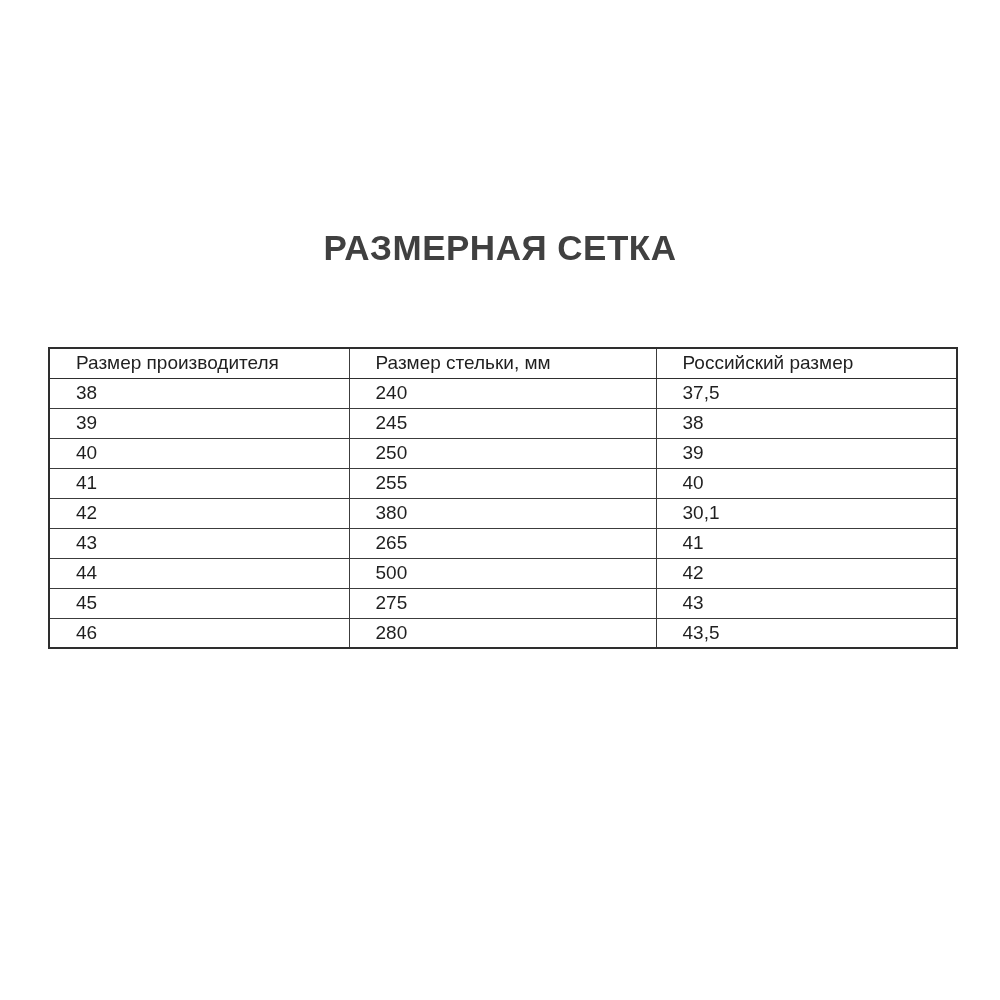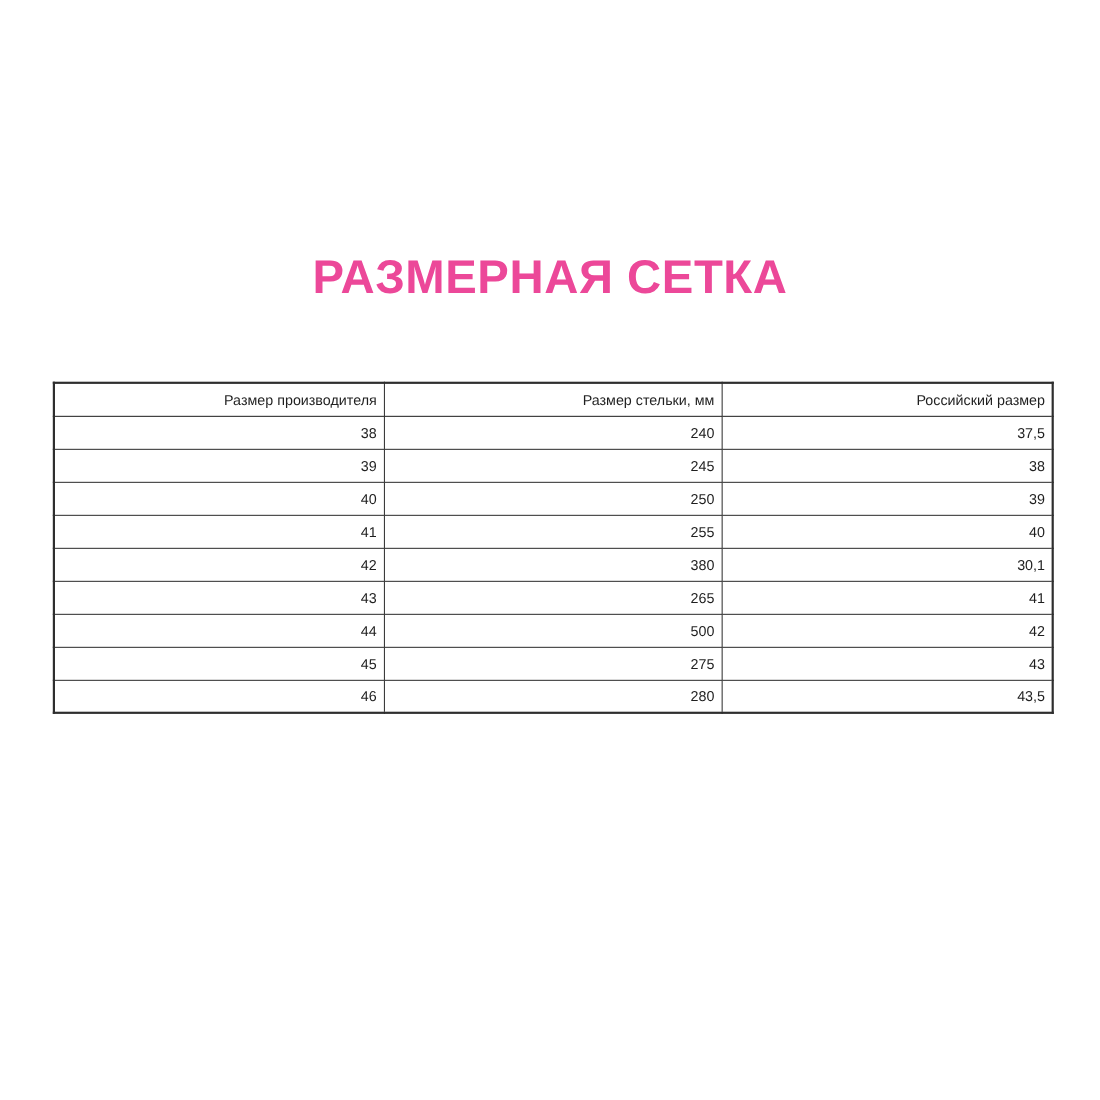--- a/index.html
+++ b/index.html
@@ -19,48 +19,48 @@
     height: 1000px;
     background: #ffffff;
   }
 
   .page-title {
     position: absolute;
     top: 228px;
     left: 0;
     width: 100%;
     text-align: center;
-    font-size: 43px;
+    font-size: 35px;
     font-weight: 700;
     letter-spacing: 0.5px;
-    color: #ec4899;
+    color: #404040;
   }
 
   table.size-table {
     position: absolute;
     left: 48px;
     top: 347px;
     width: 908px;
     border-collapse: collapse;
     table-layout: fixed;
     background: #ffffff;
   }
 
   table.size-table col.c1 { width: 300px; }
   table.size-table col.c2 { width: 307px; }
   table.size-table col.c3 { width: 301px; }
 
   table.size-table th,
   table.size-table td {
     border: 1px solid #3c3c3c;
     height: 30px;
-    padding: 0 6px 0 10px;
-    font-size: 13px;
+    padding: 0 6px 0 26px;
+    font-size: 19px;
     font-weight: 400;
-    text-align: right;
+    text-align: left;
     vertical-align: middle;
     color: #1f1f1f;
     white-space: nowrap;
     overflow: hidden;
   }
 
   table.size-table { border: 2px solid #2e2e2e; }
   table.size-table thead th { border-bottom: 1px solid #2e2e2e; }
 </style>
 </head>

